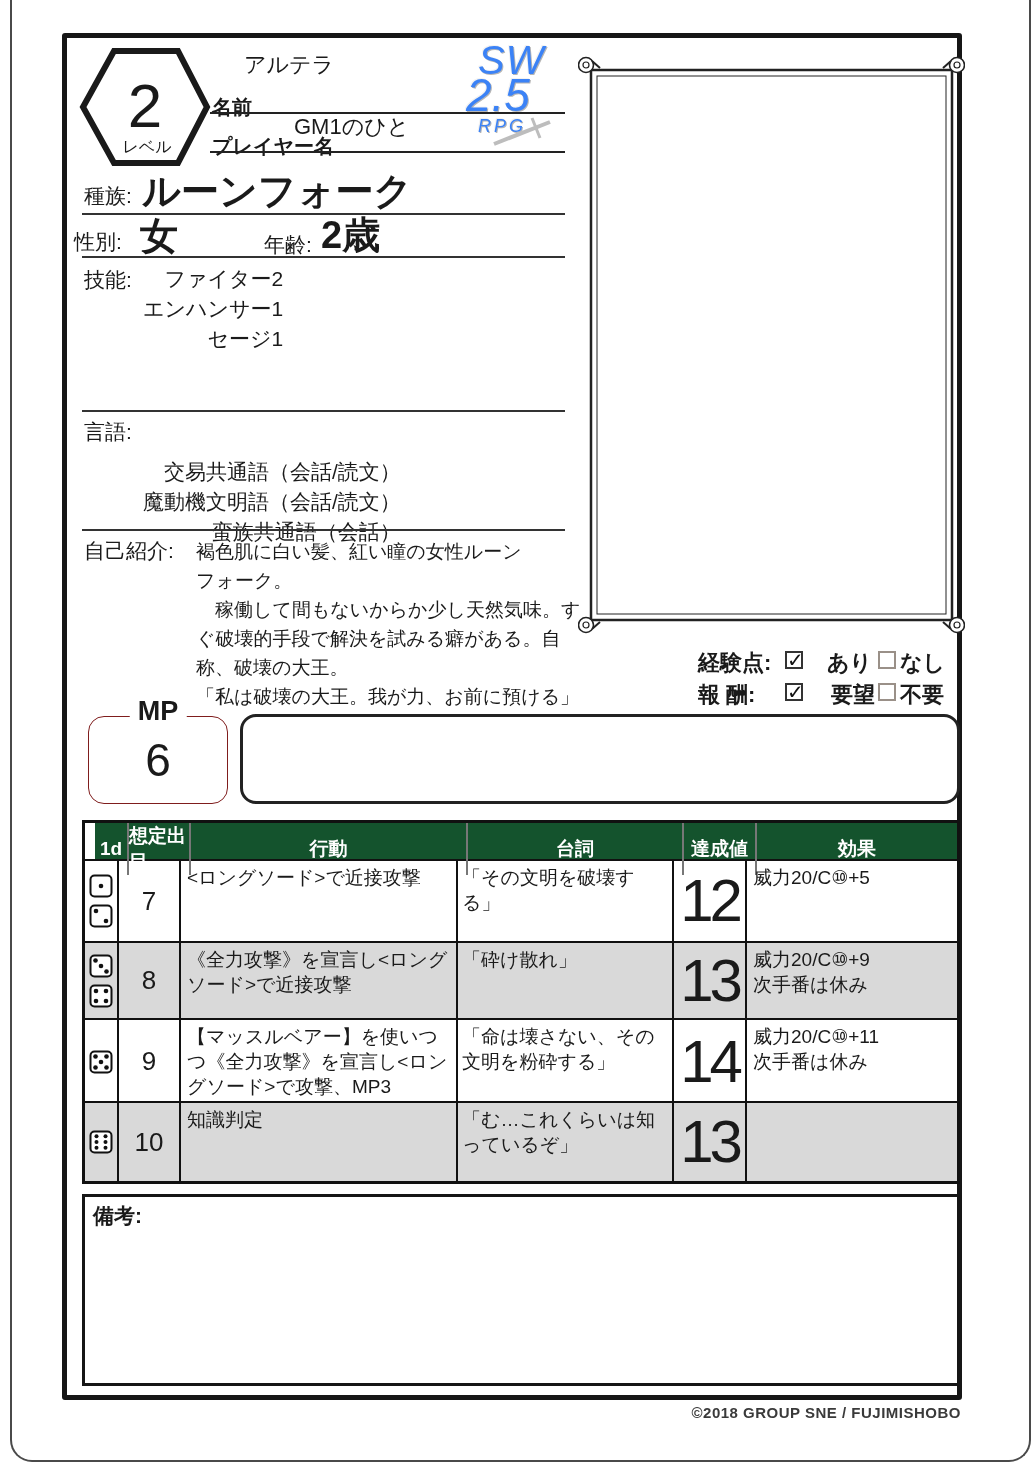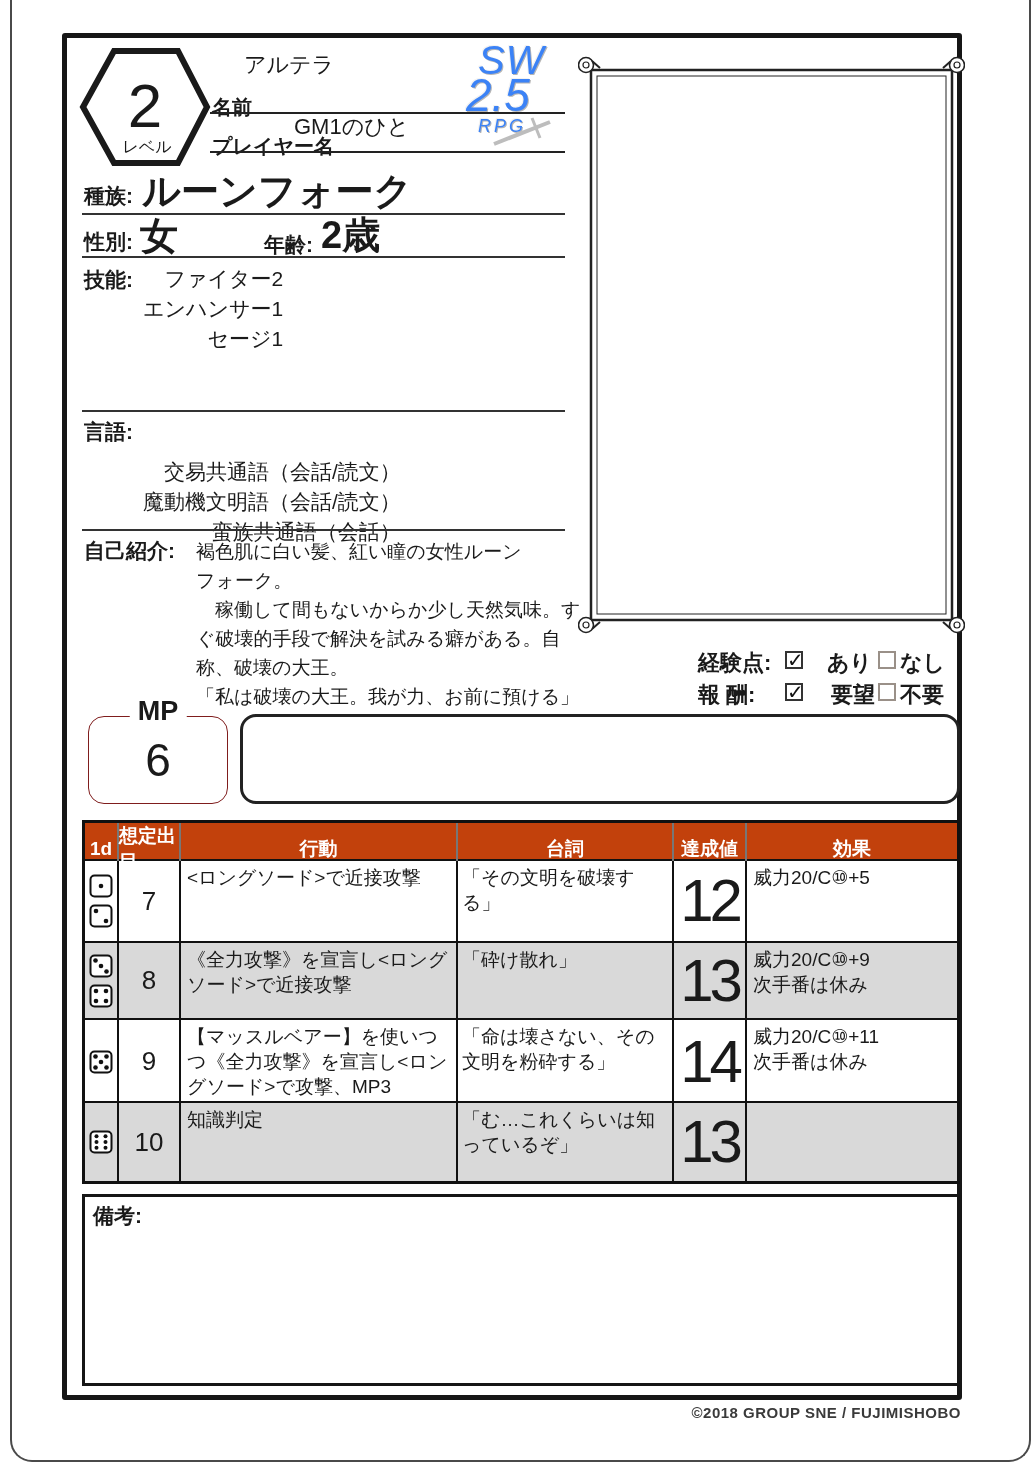--- a/index.html
+++ b/index.html
@@ -22,21 +22,21 @@
 
   .logo { position:absolute; left:466px; top:44px; width:90px; height:105px;
     color:#3b82f6; font-weight:400; font-style:italic; line-height:0.82;
     text-shadow:1px 1px 0 #b5b5b5, -1px -1px 0 #f2f2f2; }
   .logo-sw  { font-size:40px; letter-spacing:1px; margin-left:12px; }
   .logo-25  { font-size:46px; letter-spacing:0; }
   .logo-rpg { font-size:18px; letter-spacing:3px; margin-left:12px; margin-top:4px; }
   .logo-sword { position:absolute; left:0; top:0; }
 
   
-  .lbl { position:absolute; font-weight:bold; font-size:21px; }
+  .lbl { position:absolute; font-weight:normal; font-size:21px; }
   .big-val { position:absolute; font-size:38px; font-weight:600; }
   .list-block { position:absolute; font-size:21px; line-height:30px;text-align:right; }
   .divider { position:absolute; left:82px; width:483px; border-top:2px solid #333; }
   .intro-text { position:absolute; font-size:19px; line-height:29px; white-space:pre; }
 
   
   .portrait { position:absolute; left:578px; top:53px; }
 
   
   .flag-label { position:absolute; font-size:22px; font-weight:bold; }
@@ -54,21 +54,21 @@
   .mp-value { position:absolute; inset:0; display:flex; align-items:center; justify-content:center;
     font-size:46px; }
   .empty-box { position:absolute; left:240px; top:714px; width:720px; height:90px;
     border:3px solid #222; border-radius:16px; background:#fff; }
 
   
   .atable { position:absolute; left:82px; top:820px; width:878px; border:3px solid #111; background:#fff; }
   .trow { display:grid; grid-template-columns:34px 62px 277px 216px 73px 1fr; }
   .trow > div { border-right:2px solid #111; }
   .trow > div:last-child { border-right:none; }
-  .thead { background:#c2410c; color:#fff; font-weight:bold; font-size:19px; height:36px; }
+  .thead { background:#14532d; color:#fff; font-weight:bold; font-size:19px; height:36px;margin-left:10px; }
   .thead > div { display:flex; align-items:center; justify-content:center; border-right:2px solid #777; }
   .thead > div:last-child { border-right:none; }
   .tbody-row { border-top:2px solid #111; font-size:19px; }
   .tbody-row.alt { background:#d9d9d9; }
   .cell-dice { display:flex; flex-direction:column; align-items:center; justify-content:center; gap:6px; }
   .cell-roll { display:flex; align-items:center; justify-content:center; font-size:26px; }
   .cell-text { padding:4px 6px; line-height:25px; }
   .cell-quote { padding:4px 4px; line-height:25px; }
   .cell-result { display:flex; align-items:center; justify-content:center;
     font-size:60px; letter-spacing:-4px; line-height:1; }
@@ -112,21 +112,21 @@
     <svg class="logo-sword" width="90" height="105" viewBox="0 0 90 105">
       <line x1="28" y1="100" x2="84" y2="78" stroke="#bdbdbd" stroke-width="4"></line>
       <line x1="66" y1="74" x2="74" y2="94" stroke="#bdbdbd" stroke-width="3"></line>
     </svg>
   </div>
 
   <div class="lbl" style="left:84px; top:182px;">種族:</div>
   <div class="big-val" style="left:142px; top:166px;">ルーンフォーク</div>
   <div class="divider" style="top:213px;"></div>
 
-  <div class="lbl" style="left:84px; top:228px;text-align:right;">性別:</div>
+  <div class="lbl" style="left:74px; top:228px;text-align:right;">性別:</div>
   <div class="big-val" style="left:140px; top:211px;">女</div>
   <div class="lbl" style="left:264px; top:231px;">年齢:</div>
   <div class="big-val" style="left:321px; top:210px;">2歳</div>
   <div class="divider" style="top:256px;"></div>
 
   <div class="lbl" style="left:84px; top:266px;">技能:</div>
   <div class="list-block" style="left:143px; top:264px;">
       <div class="list-line">ファイター2</div>
       <div class="list-line">エンハンサー1</div>
       <div class="list-line">セージ1</div>

